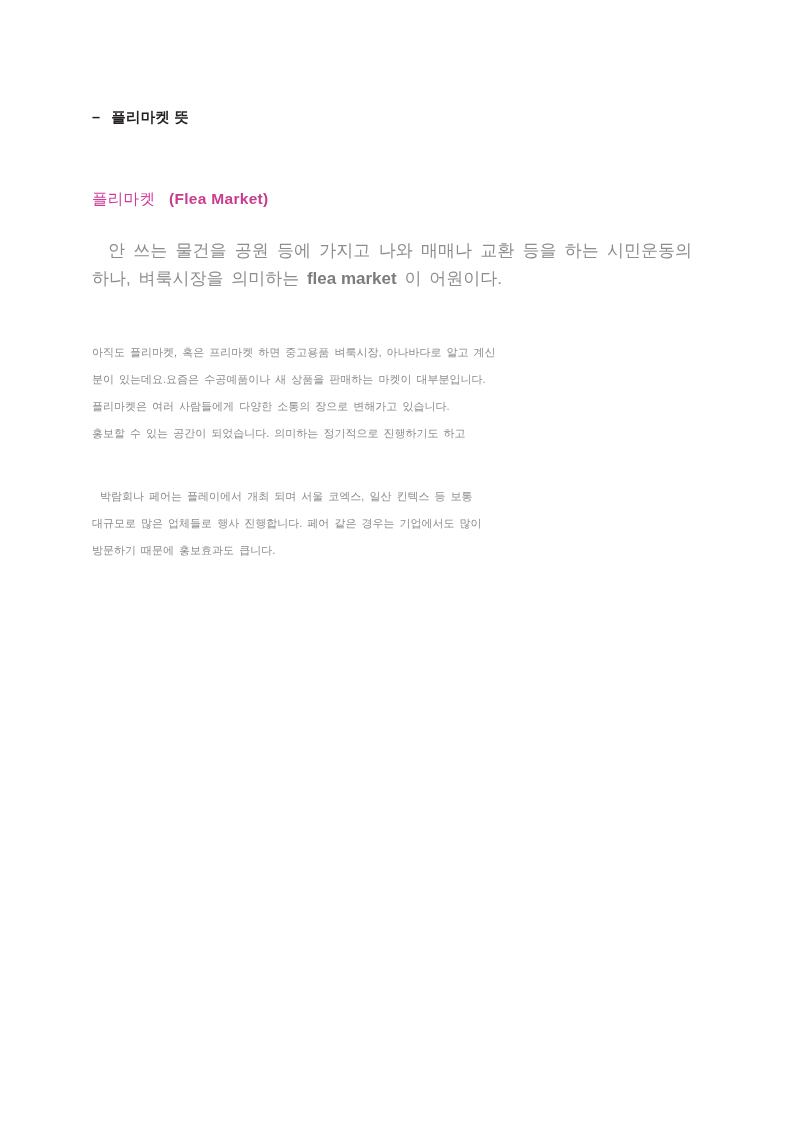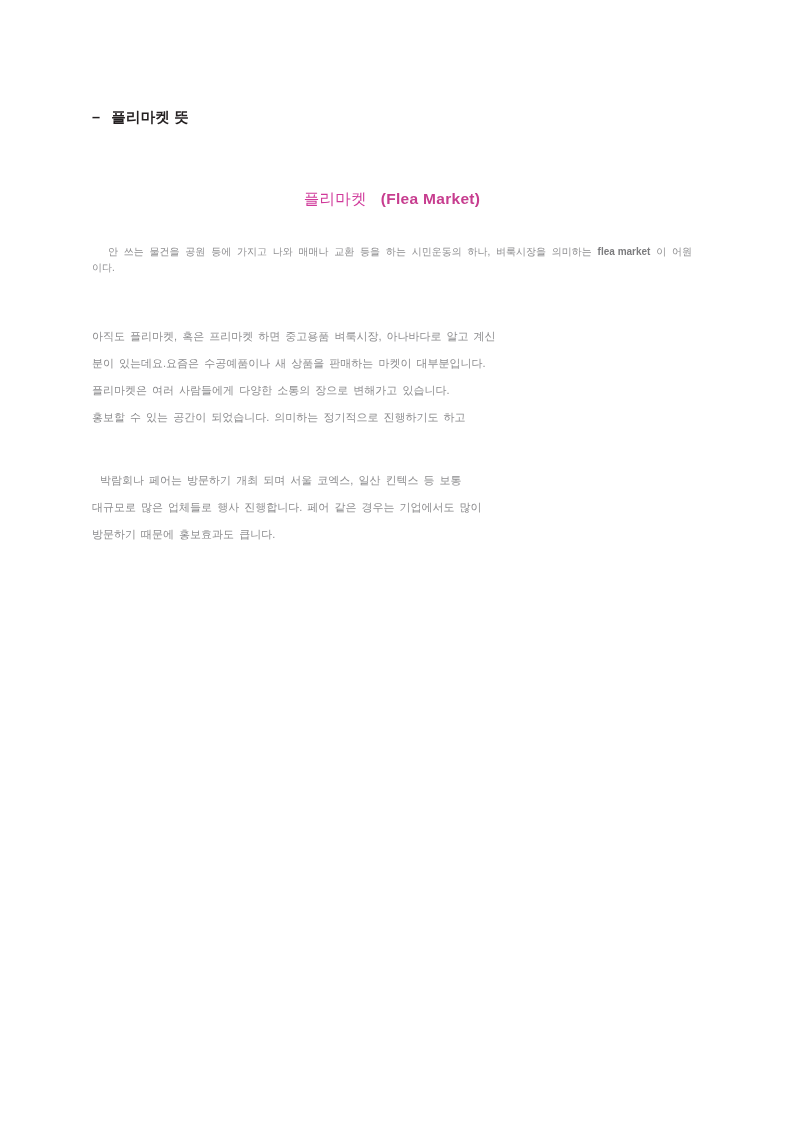--- a/index.html
+++ b/index.html
@@ -38,39 +38,39 @@
     align-items: baseline;
     gap: 11px;
   }
   .heading .dash {
     font-weight: bold;
     color: #231f20;
   }
 
   
   .title-line {
-    text-align: center;
+    text-align: left;
     margin-top: 62px;
     font-size: 15.5px;
     color: #d9489c;
     letter-spacing: 0.3px;
   }
   .title-line .kr {
     color: #d0399a;
   }
   .title-line .en {
     color: #c73d8f;
     font-weight: bold;
   }
 
   
   .intro {
-    margin-top: 34px;
+    margin-top: 27px;
     color: #8d8d8f;
-    font-size: 10px;
+    font-size: 17px;
     line-height: 1.62;
     text-align: justify;
     text-justify: inter-word;
     word-spacing: 3px;
   }
   .intro .indent {
     display: inline-block;
     width: 16px;
   }
   .intro .bold-en {
@@ -120,19 +120,19 @@
     </div>
 
     <div class="body-block">
       <p>아직도 플리마켓, 혹은 프리마켓 하면 중고용품 벼룩시장, 아나바다로 알고 계신</p>
       <p>분이 있는데요.요즘은 수공예품이나 새 상품을 판매하는 마켓이 대부분입니다.</p>
       <p>플리마켓은 여러 사람들에게 다양한 소통의 장으로 변해가고 있습니다.</p>
       <p>홍보할 수 있는 공간이 되었습니다. 의미하는 정기적으로 진행하기도 하고</p>
 
       <div class="spacer"></div>
 
-      <p><span class="lead-space"></span><span>박람회나 페어는 방문하기 개최 되며 서울 코엑스, 일산 킨텍스 등 보통</span></p>
+      <p><span class="lead-space"></span><span>박람회나 페어는 플레이에서 개최 되며 서울 코엑스, 일산 킨텍스 등 보통</span></p>
       <p>대규모로 많은 업체들로 행사 진행합니다. 페어 같은 경우는 기업에서도 많이</p>
       <p>방문하기 때문에 홍보효과도 큽니다.</p>
     </div>
 
   </div>
 </div>
 
 </body></html>

